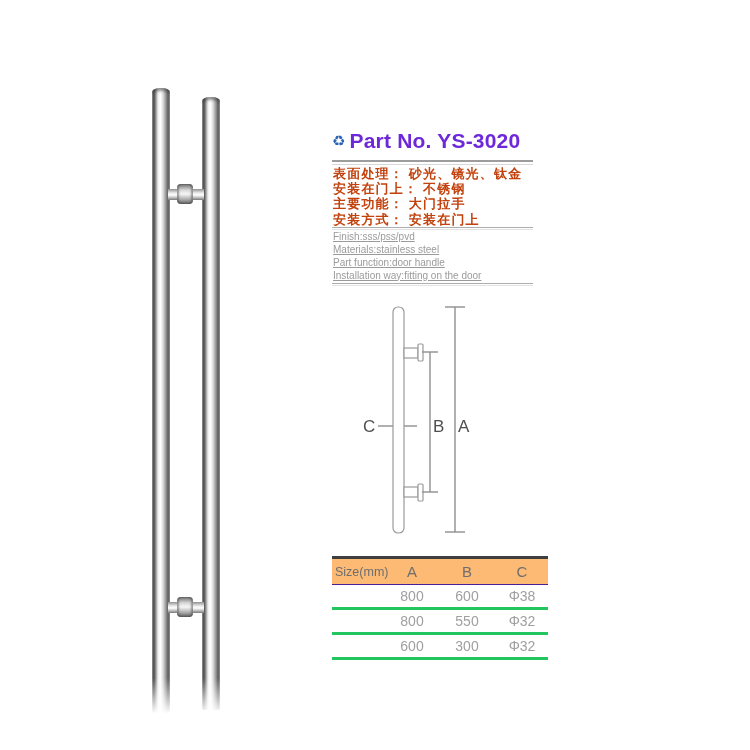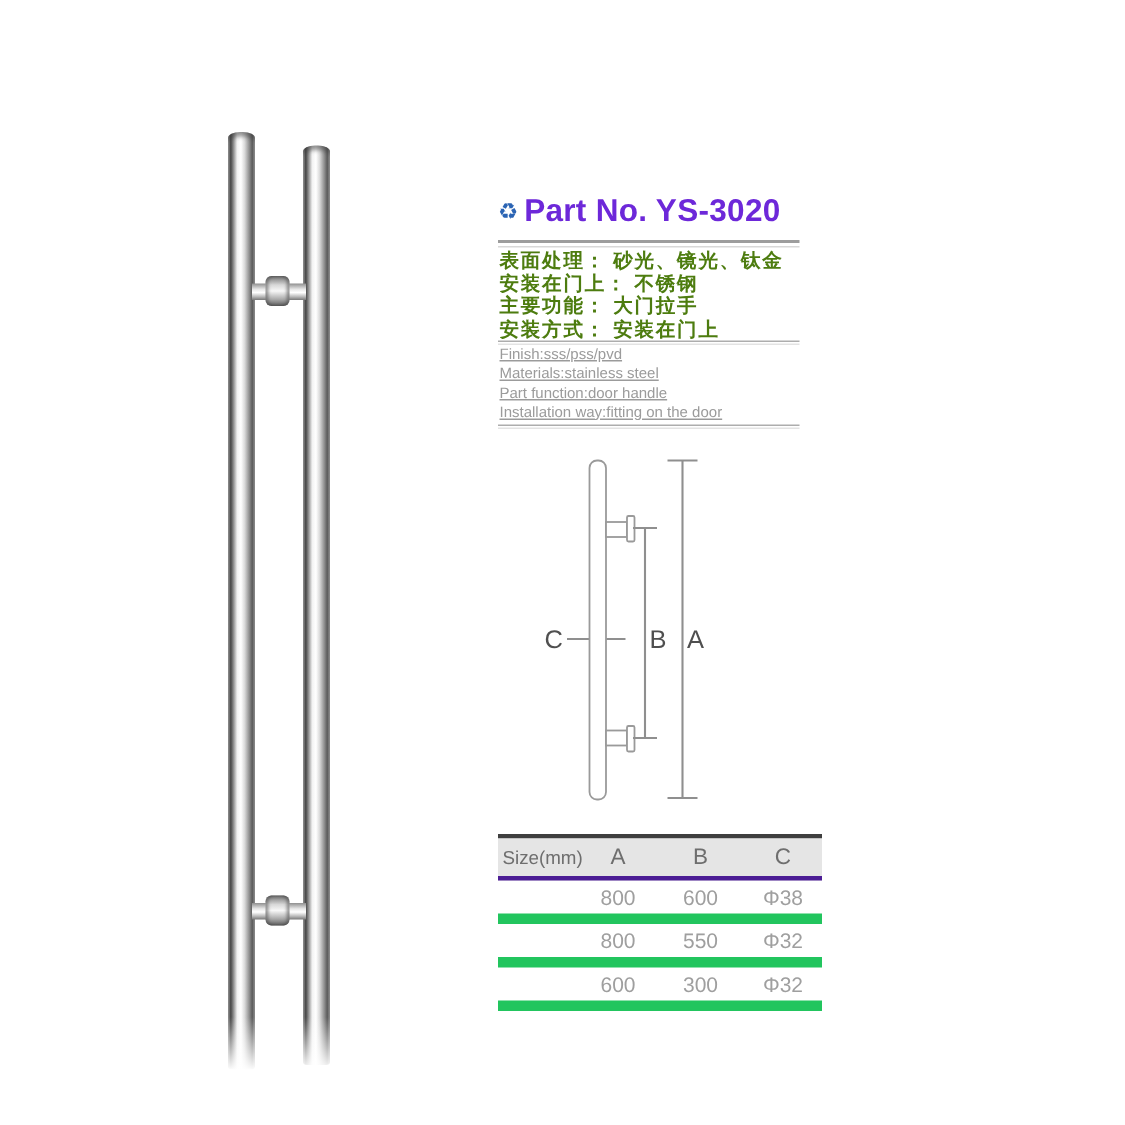--- a/index.html
+++ b/index.html
@@ -26,37 +26,37 @@
   .photo-fade{
     position:absolute;left:140px;top:678px;width:95px;height:42px;
     background:linear-gradient(180deg,rgba(255,255,255,0) 0%,#ffffff 85%);
   }
   
   .part-header{position:absolute;left:332px;top:129px;display:flex;align-items:center;gap:4px;}
   .part-icon{font-family:"DejaVu Sans",sans-serif;font-size:15px;color:#2b64b4;line-height:1;}
   .part-title{font-size:21px;font-weight:bold;color:#6d28d9;letter-spacing:.2px;}
   .rule-heavy{position:absolute;left:332px;width:201px;height:2px;border-top:2px solid #9d9d9d;border-bottom:1px solid #d8d8d8;}
   .rule-thin{position:absolute;left:332px;width:201px;height:1px;border-top:1px solid #adadad;border-bottom:1px solid #e3e3e3;}
-  .specs-cn{position:absolute;left:333px;top:166px;color:#4d7c0f;font-size:13px;font-weight:bold;line-height:15.2px;letter-spacing:1.2px;white-space:nowrap;}
+  .specs-cn{position:absolute;left:333px;top:166px;color:#c2410c;font-size:13px;font-weight:bold;line-height:15.2px;letter-spacing:1.2px;white-space:nowrap;}
   .specs-en{position:absolute;left:333px;top:231px;color:#9b9b9b;font-size:10px;line-height:12.9px;white-space:nowrap;text-decoration:underline;}
   
   .diagram{position:absolute;left:350px;top:302px;}
   .dim-line{stroke:#8f8f8f;stroke-width:1.4;fill:none;}
   .part-line{stroke:#9a9a9a;stroke-width:1.2;fill:#ffffff;}
   .dim-label{font-family:"Liberation Sans","DejaVu Sans",sans-serif;font-size:17px;fill:#4f4f4f;}
   
   .size-table{
     position:absolute;left:332px;top:556px;width:216px;
     border-top:3px solid #3f3f3f;font-size:14px;color:#9f9f9f;
   }
   .t-row{display:grid;grid-template-columns:54px 52px 58px 52px;align-items:center;}
-  .t-head{background:#e5e5e5;height:25px;color:#6e6e6e;border-bottom:3px solid #4c1d95;}
+  .t-head{background:#fdba74;height:25px;color:#6e6e6e;border-bottom:1px solid #4c1d95;}
   .t-head .c0{font-size:12.5px;padding-left:3px;}
   .t-head .c1,.t-head .c2,.t-head .c3{font-size:15px;text-align:center;}
-  .t-data{height:22px;border-bottom:7px solid #22c55e;}
+  .t-data{height:22px;border-bottom:3px solid #22c55e;}
   .t-data .c0{padding-left:3px;}
   .t-data .c1,.t-data .c2,.t-data .c3{text-align:center;}
 </style>
 </head>
 <body>
 
 <div id="canvas">
 
   <div>
     <div class="tube" style="left:152px;top:88px;height:625px;"></div>

